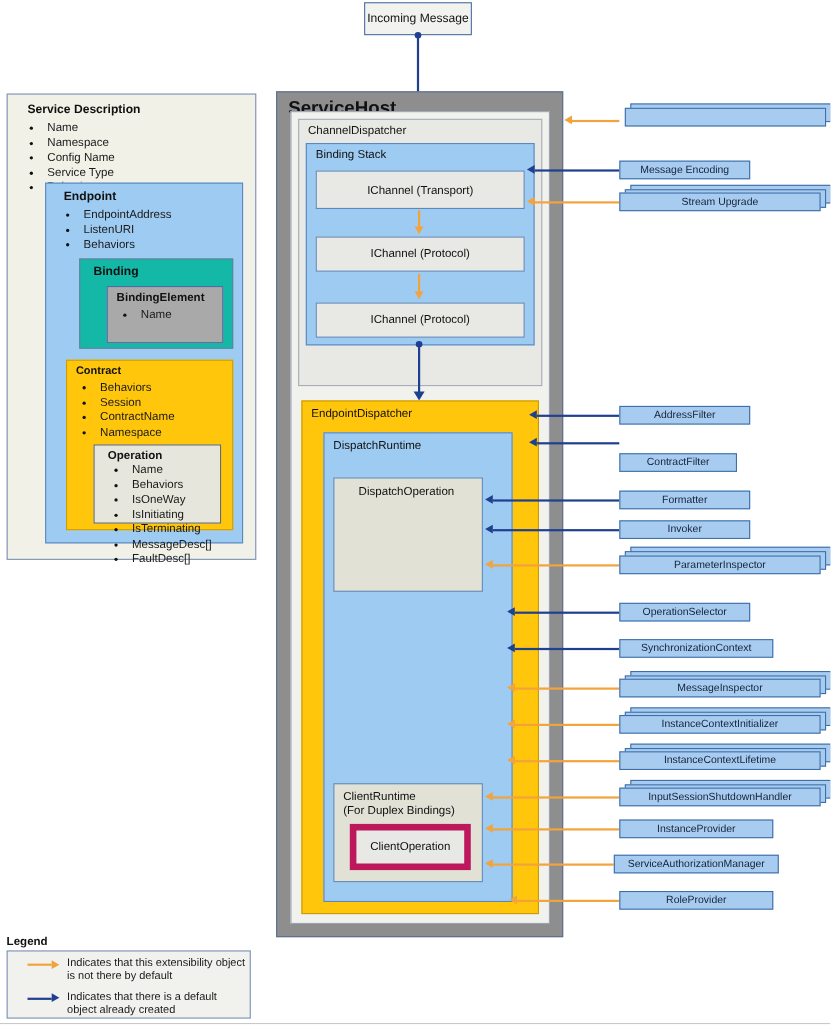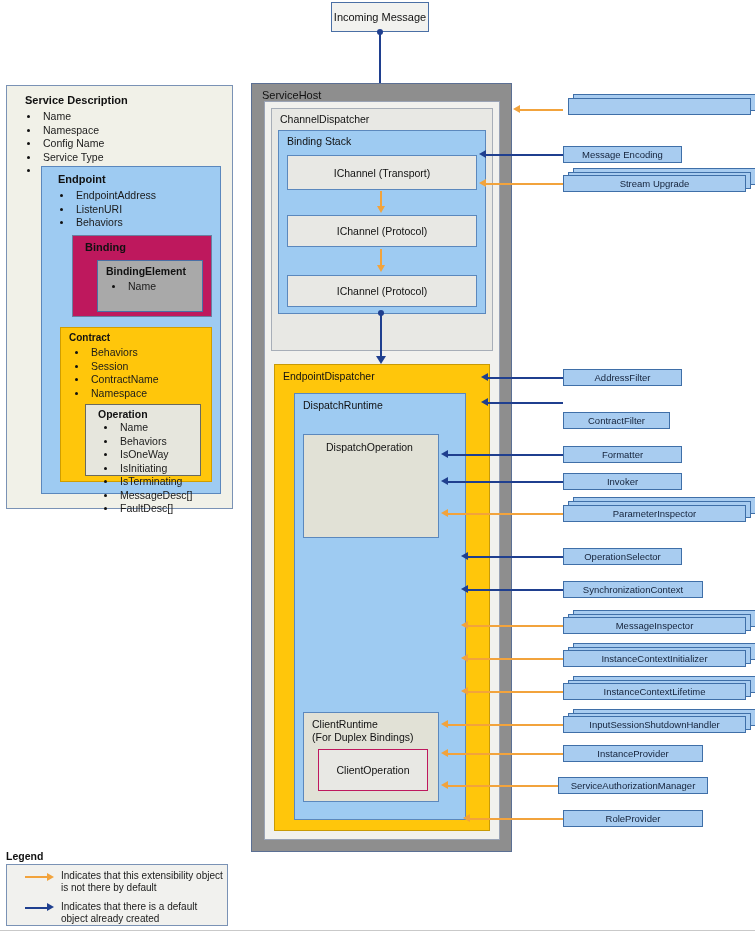--- a/index.html
+++ b/index.html
@@ -42,43 +42,43 @@
   }
   .ul li:before{
     content:"";
     position:absolute;
     left:10px;top:5px;
     width:3px;height:3px;
     background:#111;
     border-radius:50%;
   }
   .box-endpoint{background:#9ecbf2;border:1px solid #5b88bd;}
-  .box-binding{background:#be185d;border:1px solid #6a7fa0;}
+  .box-binding{background:#14b8a6;border:1px solid #6a7fa0;}
   .box-bindel{background:#a9a9a9;border:1px solid #4a6fa5;}
   .box-contract{background:#ffc60b;border:1px solid #d09d00;}
   .box-operation{background:#e6e6dd;border:1px solid #6a6a5f;}
 
   
   .host-outer{background:#8e8e8e;border:1px solid #5b6f93;}
   .host-inner{background:#f1f1ee;border:1px solid #9aa3b5;}
   .chan-disp{background:#e8e8e4;border:1px solid #a7aeb8;}
   .chan-stack{background:#9ecbf2;border:1px solid #5b88bd;}
   .ichannel{
     background:#e8e8e4;border:1px solid #5b88bd;
     display:flex;align-items:center;justify-content:center;
     font-size:10.5px;color:#111;
   }
   .ep-disp{background:#ffc60b;border:1px solid #c89a06;}
   .disp-rt{background:#9ecbf2;border:1px solid #5b88bd;}
   .disp-op{background:#e1e1d6;border:1px solid #5b88bd;}
   .client-rt{background:#e1e1d6;border:1px solid #5b88bd;}
-  .client-op{background:#e8e8e4;border:1px solid #be185d;}
+  .client-op{background:#e8e8e4;border:6px solid #be185d;}
 
   .hdr{font-size:10.5px;color:#111;}
-  .hdr-b{font-size:11px;font-weight:normal;color:#111;}
+  .hdr-b{font-size:17px;font-weight:bold;color:#111;}
 
   
   .callout{
     position:absolute;
     height:17px;
     background:#a8ccf0;
     border:1px solid #3f6fa8;
     display:flex;align-items:center;justify-content:center;
     font-size:9.5px;color:#14223a;
     box-sizing:border-box;

